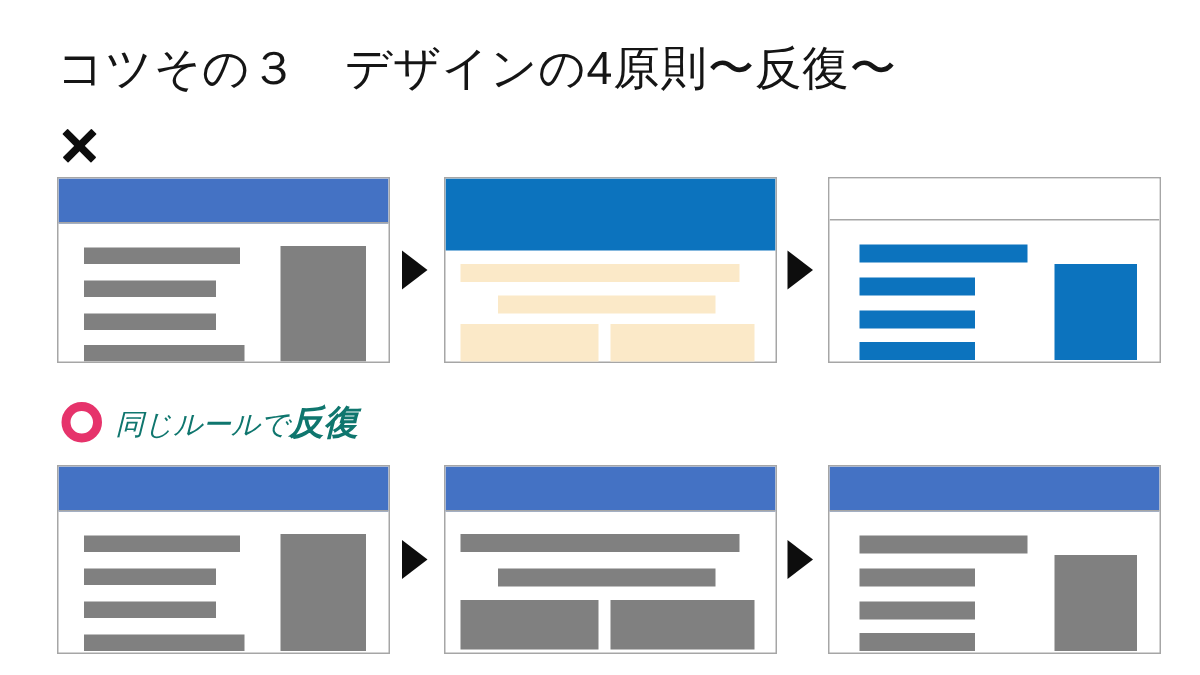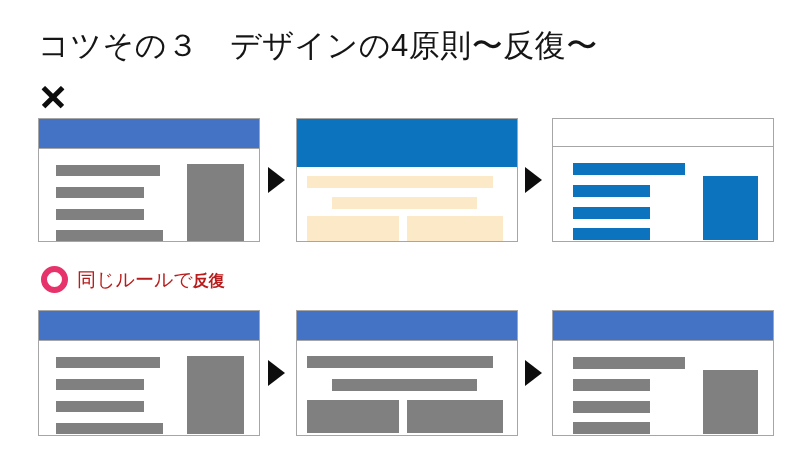--- a/index.html
+++ b/index.html
@@ -70,28 +70,29 @@
     display: block;
     width: 27px;
     height: 27px;
     border-radius: 50%;
     border: 6px solid #e6336b;
     box-sizing: border-box;
   }
   .marker-text {
     font-size: 19px;
     letter-spacing: 0px;
-    color: #b91c1c;
+    color: #0f766e;
     white-space: pre;
     display: flex;
     align-items: baseline;
+    font-style: italic;
   }
   .marker-text .strong {
     font-weight: 700;
-    font-size: 16px;
+    font-size: 23px;
     letter-spacing: 0px;
   }
 
   
   .slide {
     position: absolute;
     box-sizing: border-box;
     background: #ffffff;
     border: 1px solid #a6a6a6;
     overflow: hidden;

